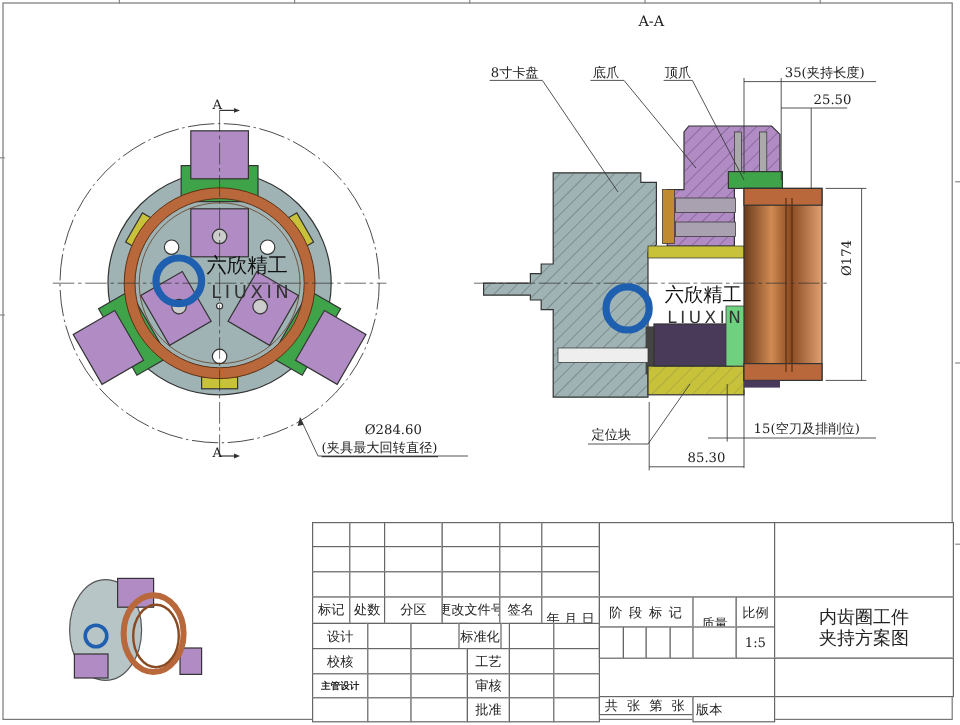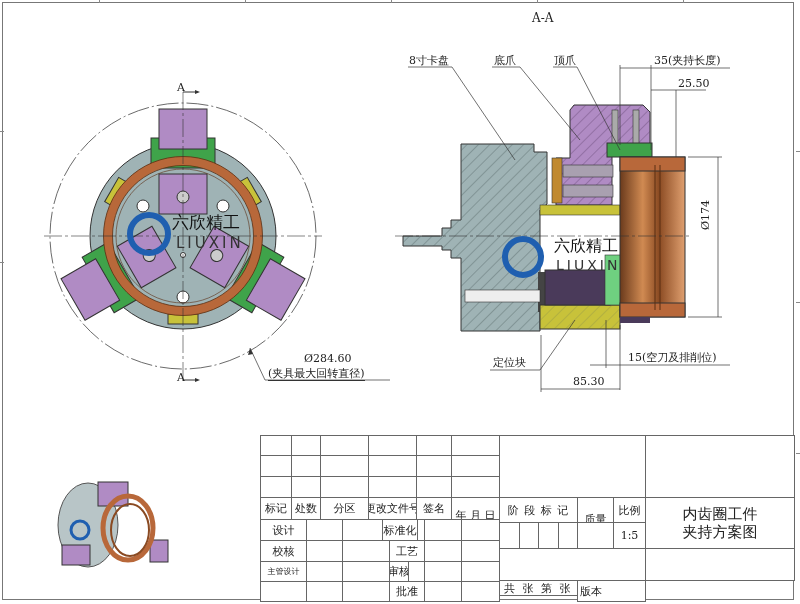--- a/index.html
+++ b/index.html
@@ -5,21 +5,21 @@
   html,body{margin:0;padding:0;background:#fff;}
   body{width:800px;height:604px;position:relative;overflow:hidden;font-family:"DejaVu Serif","Liberation Serif",serif;color:#222;}
   .frame{position:absolute;left:2px;top:2px;width:792px;height:598px;border:1px solid #777;box-sizing:border-box;}
   .tick{position:absolute;background:#888;}
   .lbl{position:absolute;font-size:11px;white-space:nowrap;line-height:1;}
   .ul{border-bottom:1px solid #333;padding-bottom:1px;}
   svg{position:absolute;left:0;top:0;}
   .tb{position:absolute;left:260px;top:435px;width:535px;height:167px;}
   .cell{position:absolute;box-sizing:border-box;border:1px solid #666;font-size:11px;display:flex;align-items:center;justify-content:center;white-space:nowrap;overflow:hidden;background:#fff;}
   .big{font-size:15px;line-height:18px;text-align:center;flex-direction:column;}
-  .small{font-size:8px;}
+  .small{font-size:8px;font-weight:bold;}
 </style>
 </head>
 <body>
 
 <div class="frame"></div>
 <div class="tick" style="left:0;top:131px;width:4px;height:1px"></div>
 <div class="tick" style="left:0;top:262px;width:4px;height:1px"></div>
 <div class="tick" style="left:796px;top:151px;width:4px;height:1px"></div>
 <div class="tick" style="left:796px;top:302px;width:4px;height:1px"></div>
 <div class="tick" style="left:796px;top:453px;width:4px;height:1px"></div>
@@ -237,21 +237,21 @@
   <div class="cell" style="left:0;top:105px;width:47px;height:22px">校核</div>
   <div class="cell" style="left:46px;top:105px;width:37px;height:22px"></div>
   <div class="cell" style="left:82px;top:105px;width:48px;height:22px"></div>
   <div class="cell" style="left:129px;top:105px;width:36px;height:22px">工艺</div>
   <div class="cell" style="left:164px;top:105px;width:38px;height:22px"></div>
   <div class="cell" style="left:201px;top:105px;width:39px;height:22px"></div>
 
   <div class="cell small" style="left:0;top:126px;width:47px;height:21px">主管设计</div>
   <div class="cell" style="left:46px;top:126px;width:37px;height:21px"></div>
   <div class="cell" style="left:82px;top:126px;width:48px;height:21px"></div>
-  <div class="cell" style="left:129px;top:126px;width:20px;height:21px">审核</div>
+  <div class="cell" style="left:129px;top:126px;width:36px;height:21px">审核</div>
   <div class="cell" style="left:164px;top:126px;width:38px;height:21px"></div>
   <div class="cell" style="left:201px;top:126px;width:39px;height:21px"></div>
 
   <div class="cell" style="left:0;top:146px;width:47px;height:21px"></div>
   <div class="cell" style="left:46px;top:146px;width:37px;height:21px"></div>
   <div class="cell" style="left:82px;top:146px;width:48px;height:21px"></div>
   <div class="cell" style="left:129px;top:146px;width:36px;height:21px">批准</div>
   <div class="cell" style="left:164px;top:146px;width:38px;height:21px"></div>
   <div class="cell" style="left:201px;top:146px;width:39px;height:21px"></div>
 

